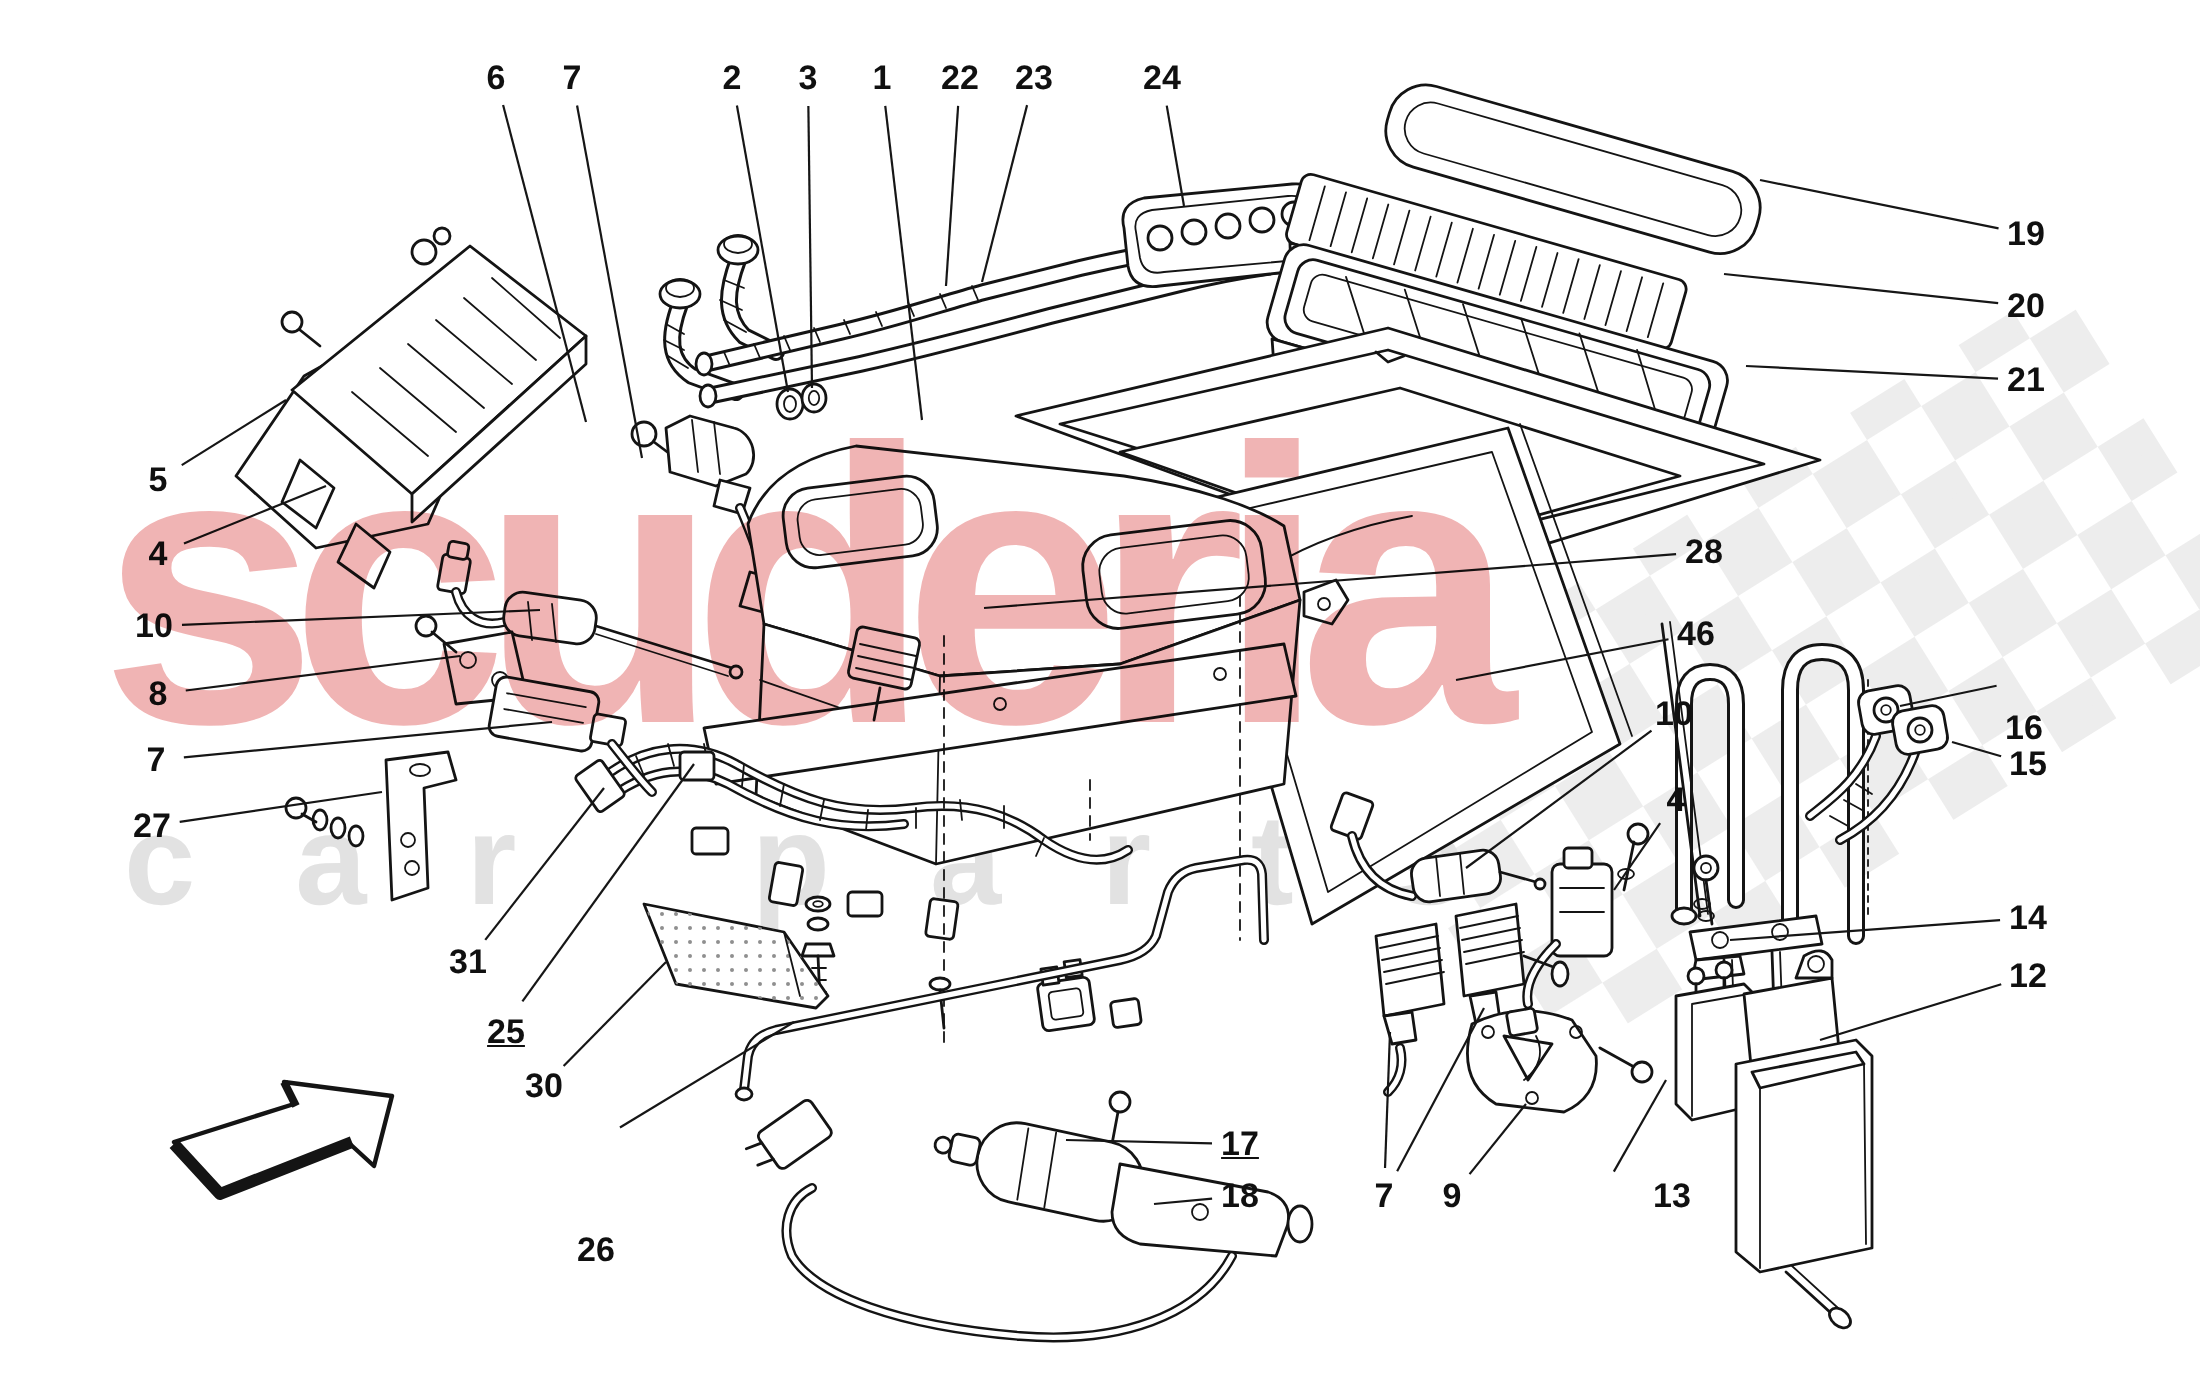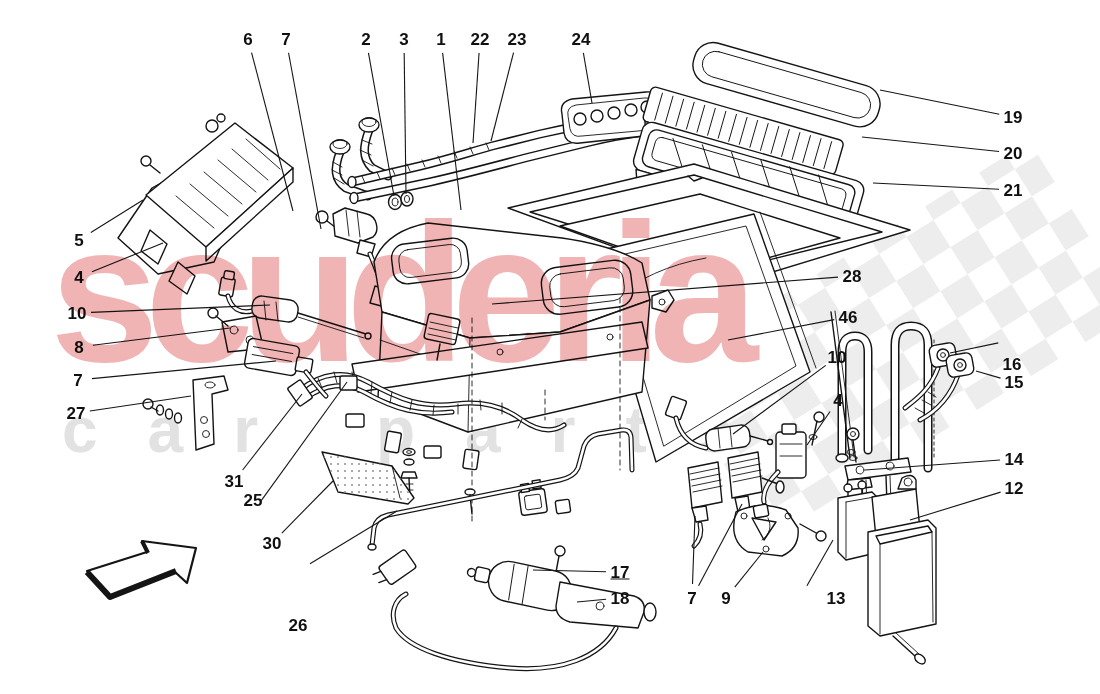--- a/index.html
+++ b/index.html
@@ -480,21 +480,21 @@
       <div class="callout" style="left: 838px; top: 400px;">4</div>
       <div class="callout" style="left: 1014px; top: 459px;">14</div>
       <div class="callout" style="left: 1014px; top: 488px;">12</div>
       <div class="callout" style="left: 79px; top: 240px;">5</div>
       <div class="callout" style="left: 79px; top: 277px;">4</div>
       <div class="callout" style="left: 77px; top: 313px;">10</div>
       <div class="callout" style="left: 79px; top: 347px;">8</div>
       <div class="callout" style="left: 78px; top: 380px;">7</div>
       <div class="callout" style="left: 76px; top: 413px;">27</div>
       <div class="callout" style="left: 234px; top: 481px;">31</div>
-      <div class="callout" style="left: 253px; top: 500px;">25</div>
+      <div class="callout" style="left: 253px; top: 516px; text-decoration: underline;">25</div>
       <div class="callout" style="left: 272px; top: 543px;">30</div>
       <div class="callout" style="left: 298px; top: 604px; margin-top: 21px;">26</div>
       <div class="callout" style="left: 620px; top: 572px; text-decoration: underline;">17</div>
       <div class="callout" style="left: 620px; top: 598px;">18</div>
       <div class="callout" style="left: 692px; top: 598px;">7</div>
       <div class="callout" style="left: 726px; top: 598px;">9</div>
       <div class="callout" style="left: 836px; top: 598px;">13</div>
     </div>
 
 <div class="wm-scuderia">scuderia</div>

